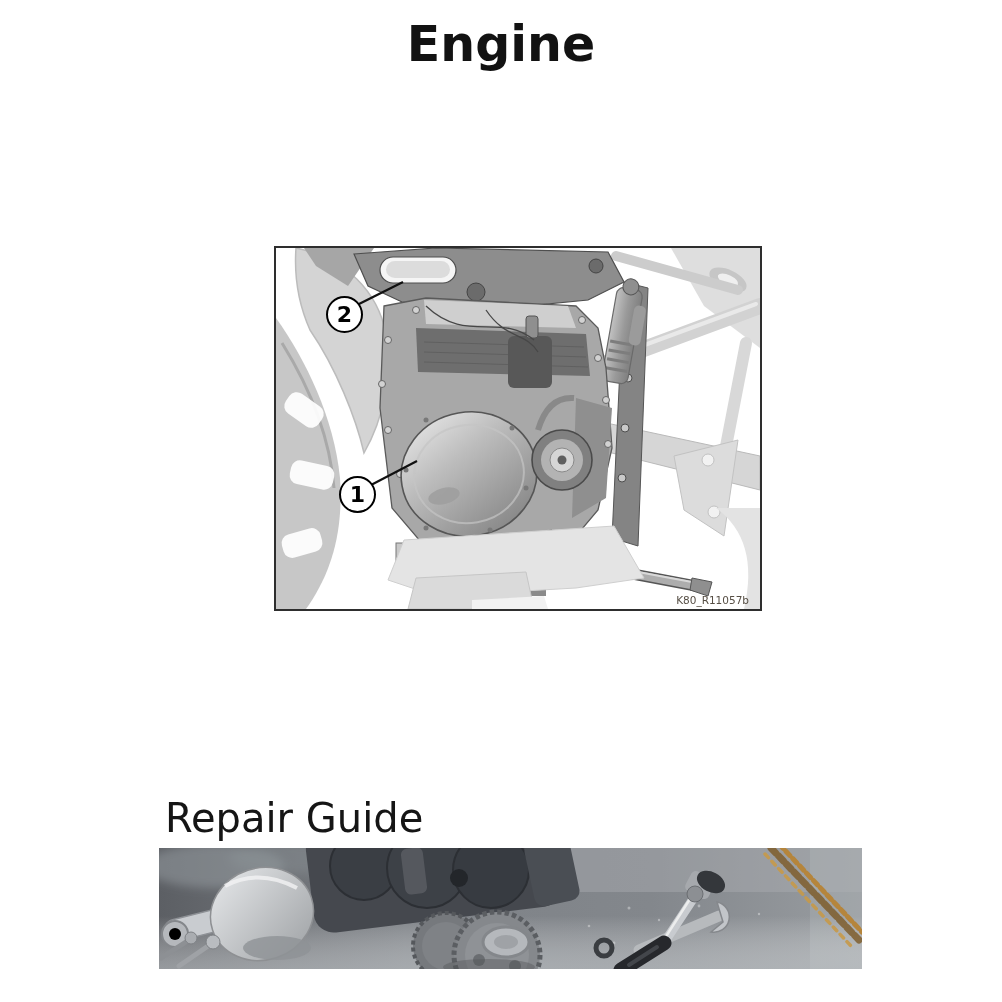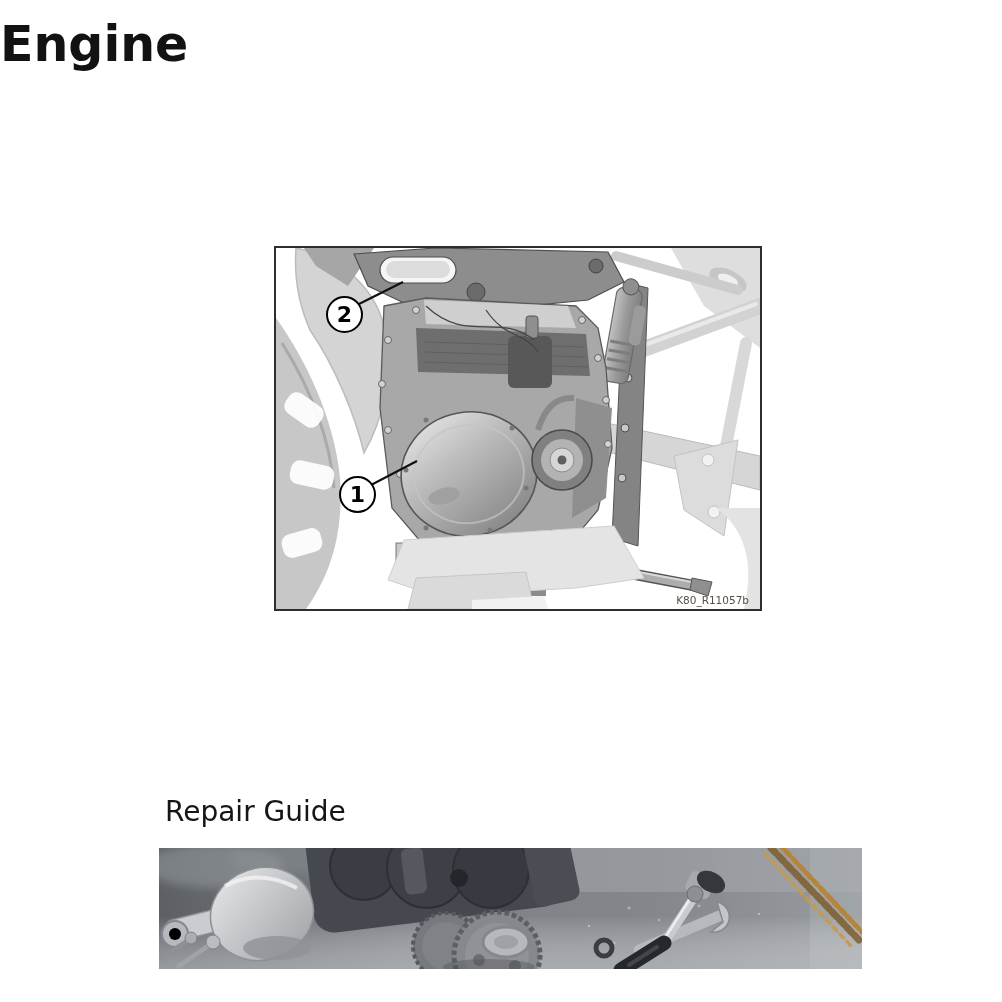--- a/index.html
+++ b/index.html
@@ -4,21 +4,21 @@
 <style>
   html,body{margin:0;padding:0;}
   body{
     width:1002px;height:1002px;position:relative;overflow:hidden;
     background:#ffffff;
     font-family:"DejaVu Sans","Liberation Sans",sans-serif;
     color:#1a1a1a;
   }
   .page-title{
     position:absolute;top:16px;left:0;width:1002px;
-    font-size:49px;font-weight:600;letter-spacing:0px;
+    text-align:center;font-size:49px;font-weight:600;letter-spacing:0px;
     color:#121212;
   }
   .figure-wrap{
     position:absolute;left:274px;top:246px;width:484px;height:361px;
     border:2px solid #2e2e2e;background:#ffffff;box-sizing:content-box;
   }
   .figure-wrap svg{display:block;}
   .figure-caption{
     position:absolute;right:11px;bottom:3px;
     font-size:10.5px;color:#564e44;letter-spacing:0px;
@@ -27,21 +27,21 @@
     position:absolute;width:37px;height:37px;border-radius:50%;
     border:2.5px solid #000;background:#fff;box-sizing:border-box;
     display:flex;align-items:center;justify-content:center;
     font-size:22px;font-weight:bold;color:#000;line-height:1;
     cursor:pointer;
   }
   .callout-1{left:63px;top:228px;}
   .callout-2{left:50px;top:48px;}
   .section-heading{
     position:absolute;left:165px;top:795px;
-    font-size:28px;font-weight:400;color:#151515;
+    font-size:40px;font-weight:400;color:#151515;
   }
   .banner{
     position:absolute;left:159px;top:848px;width:703px;height:121px;
     overflow:hidden;cursor:pointer;
   }
   .banner svg{display:block;}
 </style>
 </head>
 <body>
 

